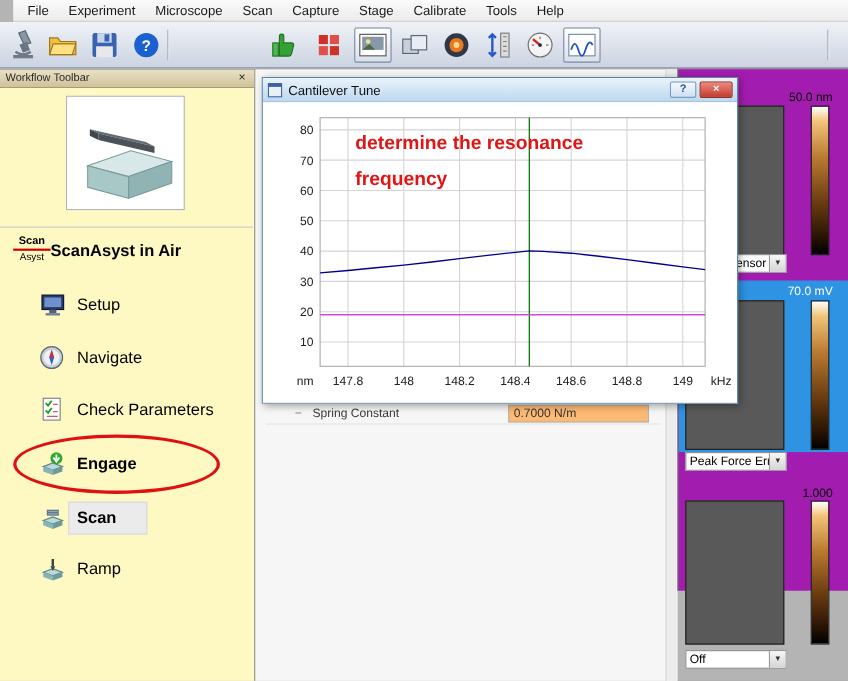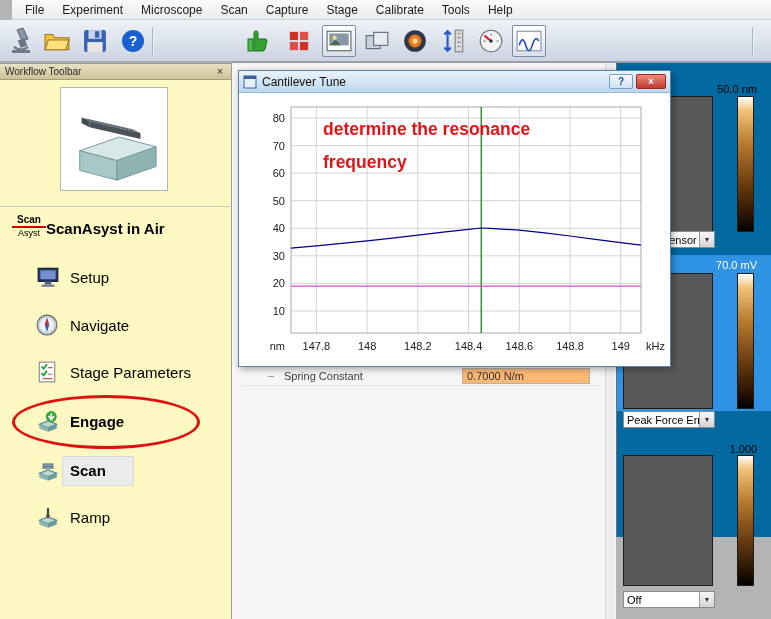--- a/index.html
+++ b/index.html
@@ -36,21 +36,21 @@
 
   
   .params{position:absolute;left:232px;top:62px;width:384px;height:557px;background:#f6f6f6;border-top:1px solid #9a9a9a}
   .params-scroll{position:absolute;right:1px;top:0;width:10px;height:100%;background:#ececec;border-left:1px solid #d6d6d6}
   .param-row{position:absolute;left:10px;top:304px;width:358px;height:19px;border-bottom:1px solid #e2e2e2;font-size:11px;color:#3a3a3a}
   .tree-dash{position:absolute;left:26px;top:3px;color:#808080}
   .param-label{position:absolute;left:42px;top:3px}
   .param-value{position:absolute;left:220px;top:1px;width:128px;height:16px;background:#fdba74;border:1px solid #b2b2b2;padding:1px 0 0 4px;color:#333}
 
   
-  .channels{position:absolute;left:616px;top:62px;width:155px;height:475px;background:#0369a1;border-left:1px solid #6e6e6e;border-top:1px solid #9a9a9a}
+  .channels{position:absolute;left:616px;top:62px;width:155px;height:475px;background:#a21caf;border-left:1px solid #6e6e6e;border-top:1px solid #9a9a9a}
   .ch-selected{position:absolute;left:0;top:192px;width:155px;height:156px;background:#2e93e2}
   .ch-header{position:absolute;left:0;width:155px;height:14px;text-align:right;padding-right:15px;font-size:11px;color:#000}
   .ch-header.white{color:#fff}
   .ch-square{position:absolute;left:6px;width:90px;background:#595959;border:1px solid #1c1c1c}
   .ch-colorbar{position:absolute;left:120px;width:17px;border:1px solid #1c1c1c;background:linear-gradient(to bottom,#ffffff 0%,#f2c478 10%,#b87a2e 35%,#6a3c10 65%,#241102 90%,#000 100%)}
   .combo{position:absolute;left:6px;width:92px;height:17px;background:#fff;border:1px solid #8a8a8a}
   .combo-text{display:block;padding:2px 17px 0 3px;font-size:11px;color:#000;white-space:nowrap;overflow:hidden}
   .combo-arrow{position:absolute;right:0;top:0;width:15px;height:100%;border-left:1px solid #9a9a9a;background:linear-gradient(#f7f7f7,#d5d5d5);font-size:7px;color:#333;display:flex;align-items:center;justify-content:center}
 
   
@@ -256,21 +256,21 @@
       <span class="wf-label">Navigate</span>
     </div>
 
     <div class="wf-item" style="top:294px">
       <span class="wf-icon"><svg width="22" height="22" viewBox="0 0 20 20">
             <rect x="3" y="1" width="14" height="18" fill="#fff" stroke="#888"></rect>
             <path d="M5 5 l2 2 3 -4" stroke="#20a020" stroke-width="1.6" fill="none"></path>
             <path d="M5 11 l2 2 3 -4" stroke="#20a020" stroke-width="1.6" fill="none"></path>
             <path d="M11 6 h4 M11 12 h4 M6 16 h9" stroke="#c06060"></path>
           </svg></span>
-      <span class="wf-label">Stage Parameters</span>
+      <span class="wf-label">Check Parameters</span>
     </div>
 
     <div class="wf-item" style="top:343px">
       <span class="wf-icon"><svg width="24" height="24" viewBox="0 0 20 22">
             <polygon points="2,13 10,10 18,13 10,16" fill="#bcd8d8" stroke="#5a8888"></polygon>
             <polygon points="2,13 10,16 10,20 2,17" fill="#8ab4b4"></polygon>
             <polygon points="10,16 18,13 18,17 10,20" fill="#6a9c9c"></polygon>
             <circle cx="13" cy="6" r="5" fill="#30a830"></circle>
             <path d="M13 3 v4 M10.5 5.5 L13 9 l2.5 -3.5" stroke="#fff" stroke-width="1.5" fill="none"></path>
           </svg></span>

